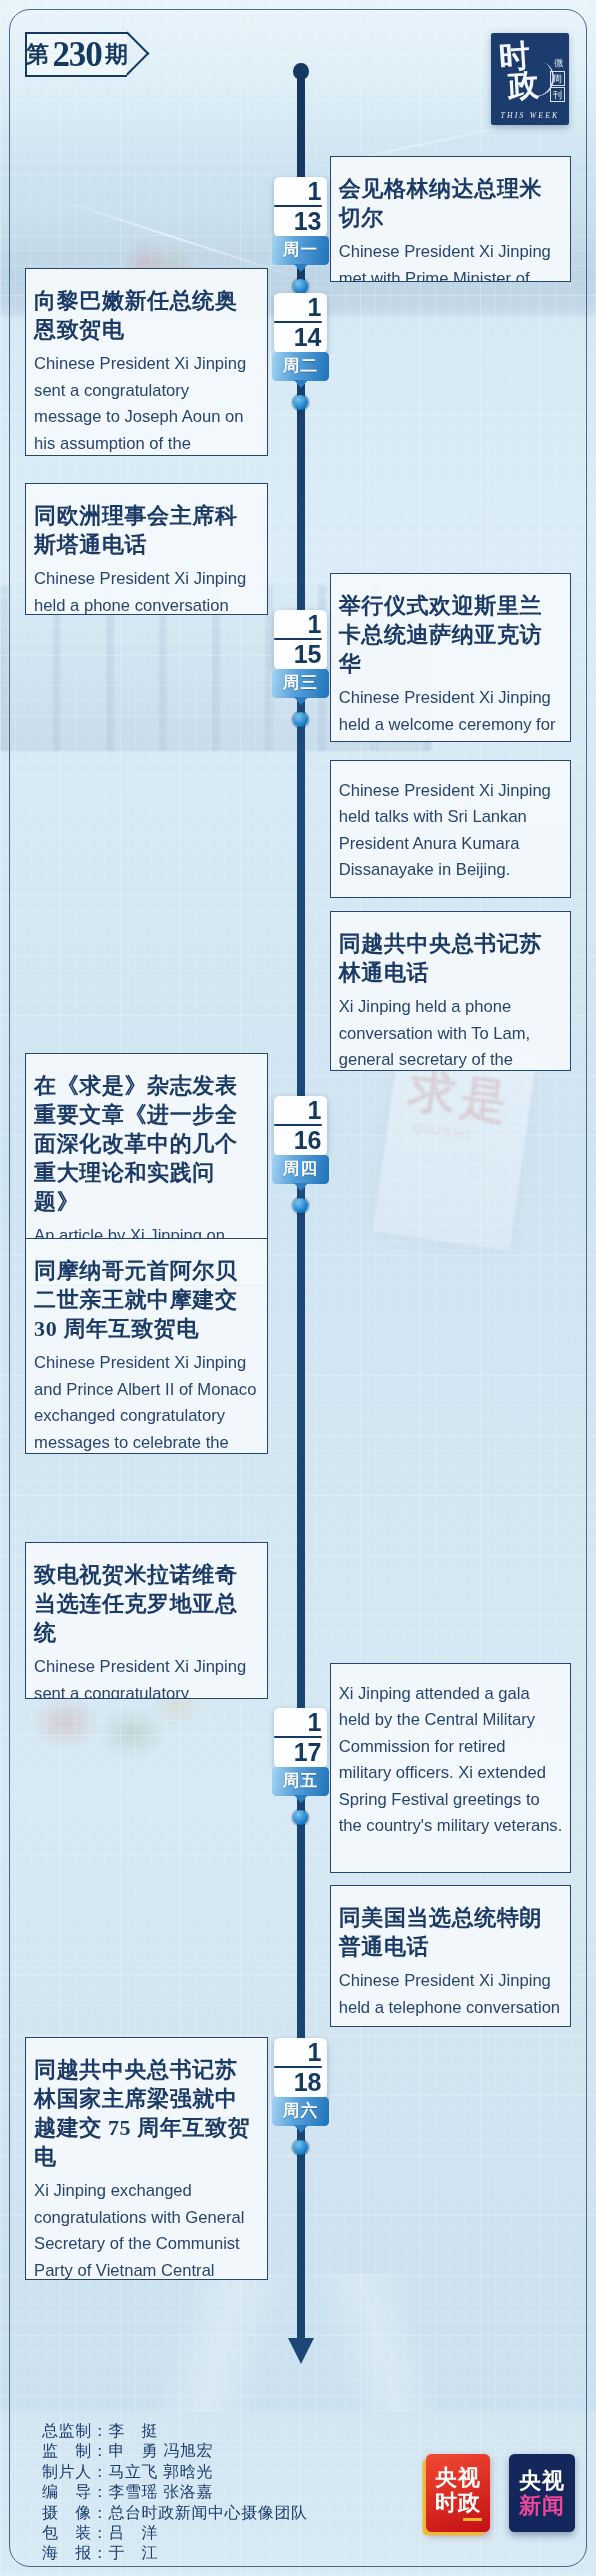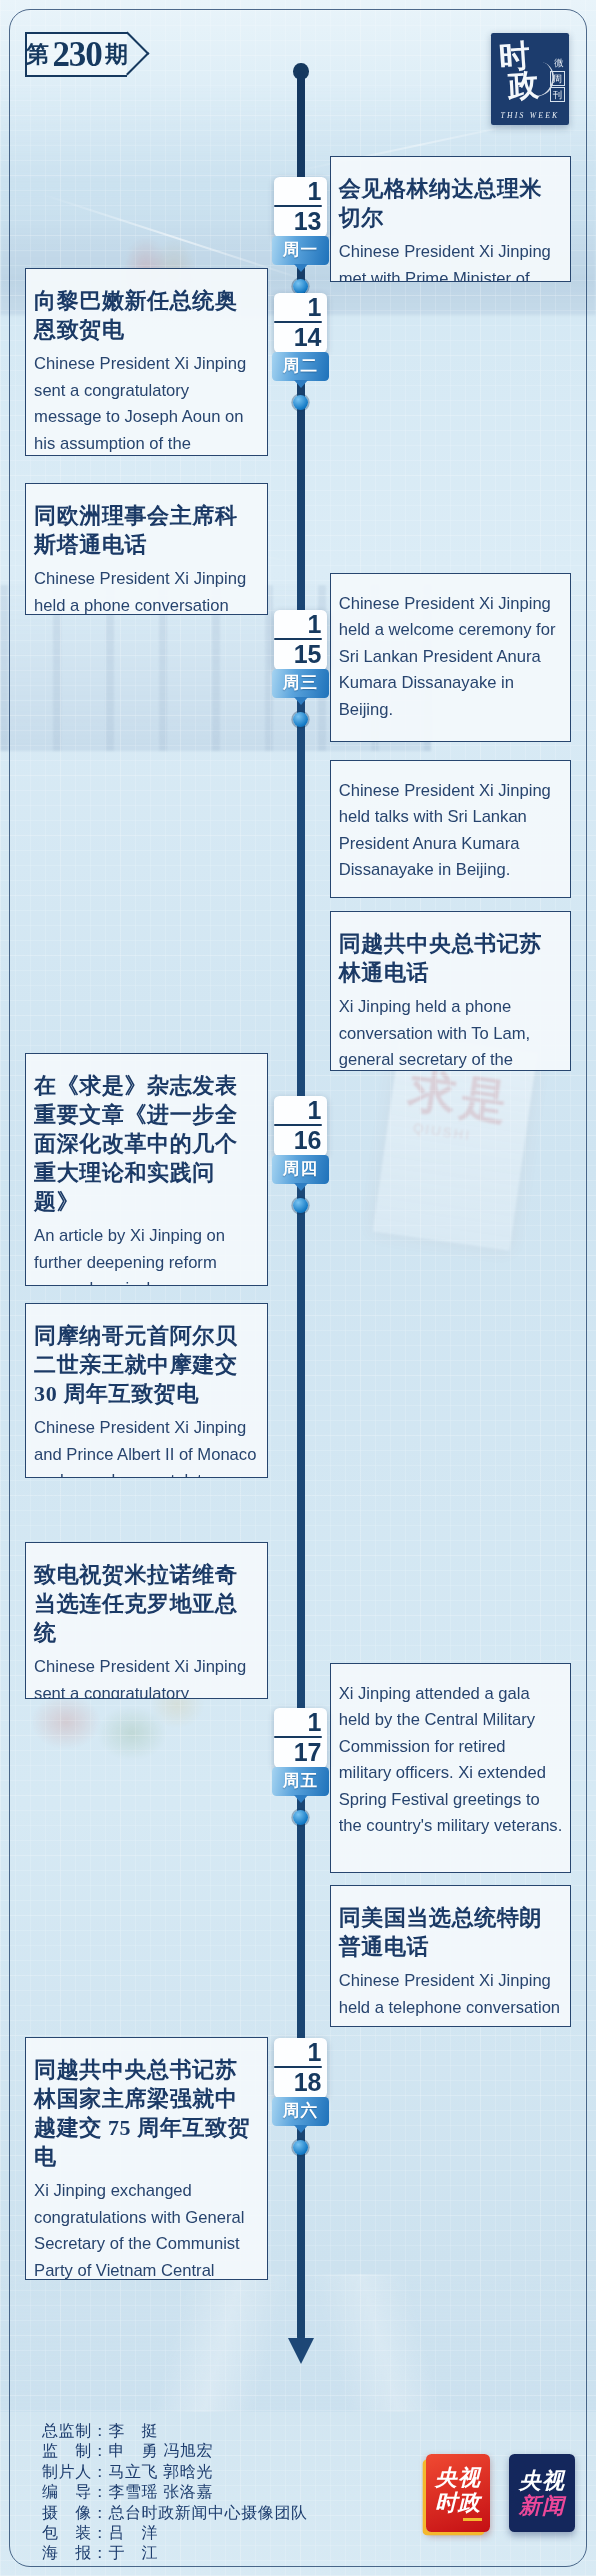--- a/index.html
+++ b/index.html
@@ -82,21 +82,21 @@
 
   
   .card{position:absolute;box-sizing:border-box;z-index:3;background:rgba(243,248,251,.96);border:1.1px solid #27466f;padding:16.6px 7.7px 11px 7.7px;overflow:hidden;}
   .card.left{left:25.4px;width:243px;}
   .card.right{left:330px;width:241px;}
   .card h2{margin:0 0 7.7px 0;font-family:"Liberation Serif",serif;font-weight:bold;font-size:22px;line-height:29px;color:#1b3a66;letter-spacing:0.6px;}
   .card p{margin:0;font-size:16.6px;line-height:26.5px;color:#27446e;}
 
   
   .credits{position:absolute;left:42px;top:2421px;z-index:4;font-size:16px;line-height:20.4px;color:#1d3d6e;letter-spacing:0.6px;}
-  .flogo{position:absolute;z-index:4;border-radius:5.5px;display:flex;flex-direction:column;align-items:center;justify-content:center;font-weight:bold;line-height:1.15;font-style:italic;}
+  .flogo{position:absolute;z-index:4;border-radius:5.5px;display:flex;flex-direction:column;align-items:center;justify-content:center;font-weight:bold;line-height:1.15;}
   .flogo-red{left:426px;top:2454px;width:64px;height:78px;background:linear-gradient(160deg,#f04a32,#c40f14);color:#fff;box-shadow:-4.4px 4.4px 0 -1.1px #f4b82e,0 3.3px 7.7px rgba(120,20,20,.35);}
   .flogo-red .l{font-size:22px;font-family:"Liberation Serif",serif;letter-spacing:1.1px;}
   .flogo-red .ul{width:19px;height:3.3px;background:#f4b82e;margin-top:2.2px;align-self:flex-end;margin-right:7.7px;}
   .flogo-blue{left:509px;top:2454px;width:66px;height:78px;background:#14275c;color:#fff;box-shadow:0 3.3px 7.7px rgba(20,40,90,.35);}
   .flogo-blue .l{font-size:22px;font-family:"Liberation Serif",serif;letter-spacing:1.1px;}
   .flogo-blue .l2{color:#ec4899;}
 </style>
 </head>
 <body>
 
@@ -211,38 +211,39 @@
     <h2>向黎巴嫩新任总统奥恩致贺电</h2>
     <p>Chinese President Xi Jinping sent a congratulatory message to Joseph Aoun on his assumption of the presidency of Lebanon.</p>
   </section>
 
   <section class="card left" style="top:483px;height:132px">
     <h2>同欧洲理事会主席科斯塔通电话</h2>
     <p>Chinese President Xi Jinping held a phone conversation with European Council President Antonio Costa.</p>
   </section>
 
   <section class="card right" style="top:573px;height:169px">
+    <h2>举行仪式欢迎斯里兰卡总统迪萨纳亚克访华</h2>
     <p>Chinese President Xi Jinping held a welcome ceremony for Sri Lankan President Anura Kumara Dissanayake in Beijing.</p>
   </section>
 
   <section class="card right" style="top:760px;height:138px">
     <p>Chinese President Xi Jinping held talks with Sri Lankan President Anura Kumara Dissanayake in Beijing.</p>
   </section>
 
   <section class="card right" style="top:911px;height:160px">
     <h2>同越共中央总书记苏林通电话</h2>
     <p>Xi Jinping held a phone conversation with To Lam, general secretary of the Communist Party of Vietnam Central Committee.</p>
   </section>
 
   <section class="card left" style="top:1053px;height:233px">
     <h2>在《求是》杂志发表重要文章《进一步全面深化改革中的几个重大理论和实践问题》</h2>
     <p>An article by Xi Jinping on further deepening reform comprehensively was published in this year's second issue of Qiushi Journal.</p>
   </section>
 
-  <section class="card left" style="top:1303px;height:175px">
+  <section class="card left" style="top:1238px;height:216px">
     <h2>同摩纳哥元首阿尔贝二世亲王就中摩建交 30 周年互致贺电</h2>
     <p>Chinese President Xi Jinping and Prince Albert II of Monaco exchanged congratulatory messages to celebrate the 30th anniversary of the establishment of China-Monaco diplomatic ties.</p>
   </section>
 
   <section class="card left" style="top:1542px;height:157px">
     <h2>致电祝贺米拉诺维奇当选连任克罗地亚总统</h2>
     <p>Chinese President Xi Jinping sent a congratulatory message to Zoran Milanovic on his reelection as Croatian president.</p>
   </section>
 
   <section class="card right" style="top:1663px;height:210px">

